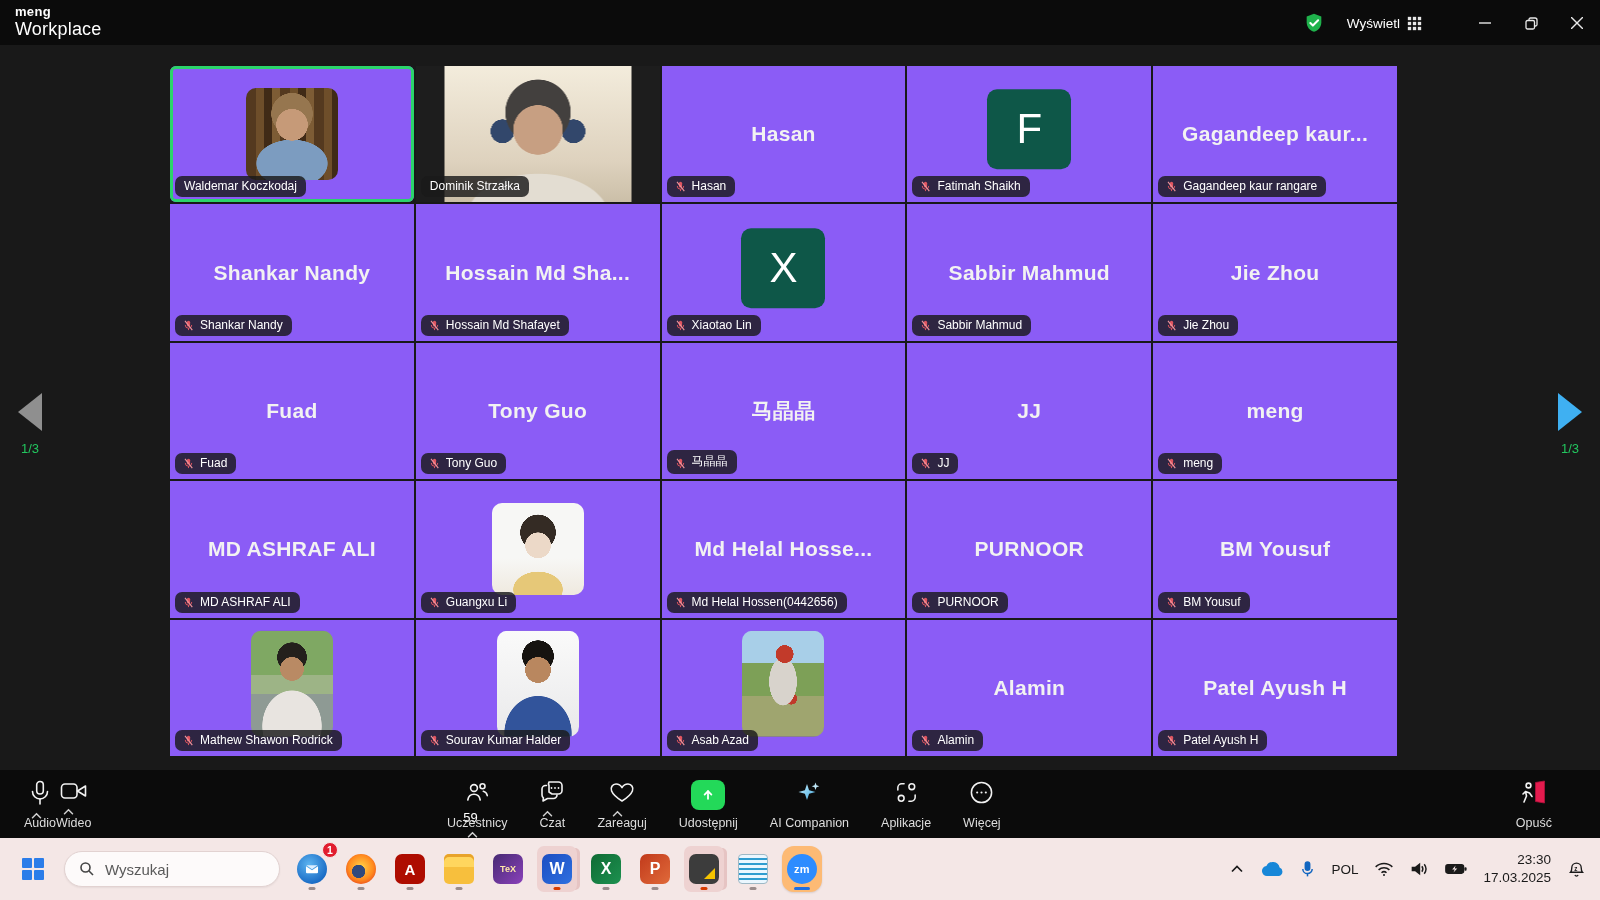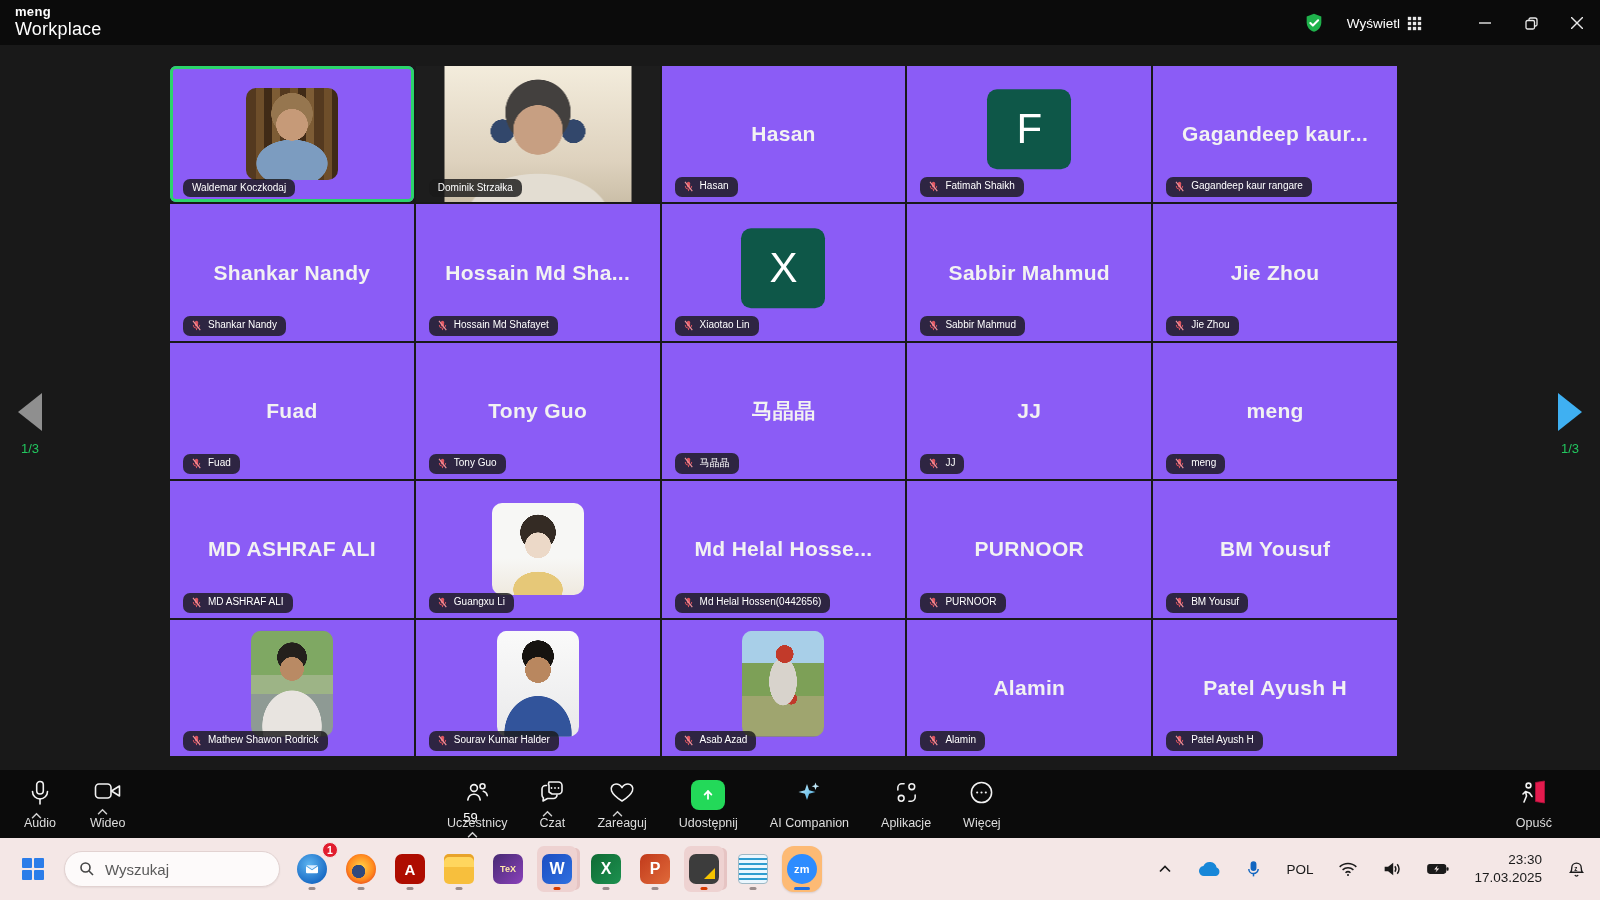--- a/index.html
+++ b/index.html
@@ -26,23 +26,23 @@
   .tile.selected { outline:3px solid #2bd46b; outline-offset:-3px; border-radius:6px; }
   .bigname { position:absolute; inset:0; display:flex; align-items:center; justify-content:center;
              color:#f2f2f2; font-weight:700; font-size:21px; letter-spacing:.3px; padding:0 10px; text-align:center; }
   .initial { position:absolute; left:50%; top:50%; transform:translate(-50%,-56%); width:84px; height:80px;
              background:#0e5748; border-radius:10px; display:flex; align-items:center; justify-content:center;
              color:#fff; font-size:42px; font-weight:400; }
   .avatar { position:absolute; left:50%; top:50%; transform:translate(-50%,-50%); width:92px; height:92px;
             border-radius:10px; background-color:#333; }
   .avatar.tall { width:82px; height:106px; transform:translate(-50%,-54%); }
   .videofill { position:absolute; left:50%; top:0; transform:translateX(-50%); width:187px; height:100%; }
-  .nlabel { position:absolute; left:13px; bottom:5px; max-width:92%; display:flex; align-items:flex-start; gap:5px;
+  .nlabel { position:absolute; left:5px; bottom:5px; max-width:92%; display:flex; align-items:flex-end; gap:5px;
             background:rgba(26,26,26,.82); border-radius:7px; padding:3px 9px 4px 7px;
-            color:#fff; font-size:10px; white-space:nowrap; }
+            color:#fff; font-size:12px; white-space:nowrap; }
   .nlabel.nomic { padding-left:9px; }
 
   
   .art-waldemar { background-color:#5a3d22; background-image:
       radial-gradient(circle 16px at 50% 40%, #c69a78 98%, transparent),
       radial-gradient(circle 21px at 50% 28%, #96764f 98%, transparent),
       radial-gradient(ellipse 36px 24px at 50% 82%, #7c9cc0 98%, transparent),
       repeating-linear-gradient(90deg,#54391f 0 10px,#6e4e2a 10px 18px,#402a16 18px 26px,#7d5c35 26px 34px); }
   .art-dominik { background-image:
       radial-gradient(circle 25px at 50% 47%, #c79f82 98%, transparent),
@@ -78,21 +78,21 @@
   .arrow-left { width:0; height:0; border-top:19px solid transparent; border-bottom:19px solid transparent; border-right:24px solid #8f8f8f; }
   .arrow-right { width:0; height:0; border-top:19px solid transparent; border-bottom:19px solid transparent; border-left:24px solid #3fb0f2; }
 
   
   .toolbar { position:absolute; left:0; top:770px; width:1600px; height:68px; background:#0b0b0b; z-index:5; }
   .titem { display:flex; flex-direction:column; align-items:center; justify-content:flex-start; gap:6px; cursor:default; }
   .trow { height:30px; display:flex; align-items:flex-start; gap:6px;flex-direction:column; }
   .tlabel { color:#dedede; font-size:12.5px; white-space:nowrap; }
   .tcount { color:#fff; font-size:13px; margin-left:-1px; }
   .chev { display:flex; align-items:flex-start; margin-left:3px; }
-  .group-left  { position:absolute; left:24px;  top:10px; display:flex; gap:34px; }
+  .group-left  { position:absolute; left:24px;  top:10px; display:flex; }
   .group-mid   { position:absolute; left:447px; top:10px; display:flex; gap:32px; }
   .group-right { position:absolute; right:48px; top:10px; }
   .sharebtn { width:34px; height:30px; background:#23d959; border-radius:8px; display:flex; align-items:center; justify-content:center; }
 
   
   .taskbar { position:absolute; left:0; top:838px; width:1600px; height:62px; background:#f4e7e6; z-index:6; }
   .startbtn { position:absolute; left:18px; top:16px; width:30px; height:30px; display:flex; align-items:center; justify-content:center; }
   .searchbox { position:absolute; left:64px; top:13px; width:216px; height:36px; background:#fdfafa; border:1px solid #e2d2d1;
                border-radius:18px; display:flex; align-items:center; gap:10px; padding:0 14px; box-shadow:0 1px 2px rgba(0,0,0,.06); }
   .searchbox input { border:none; outline:none; background:transparent; font-size:15px; color:#ef4444; width:150px; font-family:"Liberation Sans",sans-serif; }
@@ -117,21 +117,21 @@
   .i-tex { background:linear-gradient(135deg,#472a73,#8a41ba); font-size:9px; color:#ffe9a8; font-weight:700; }
   .i-word { background:linear-gradient(135deg,#1d4ec2,#2d6fe0); }
   .i-excel { background:linear-gradient(135deg,#0f6b34,#1d9150); }
   .i-ppt { background:linear-gradient(135deg,#c13a1b,#e06a3a); }
   .i-notesdark { background:#3c3c3c; overflow:hidden; }
   .i-notesdark .fold { position:absolute; right:4px; bottom:5px; width:0; height:0;
                        border-left:11px solid transparent; border-bottom:11px solid #f5c400; }
   .i-notepad { background:repeating-linear-gradient(180deg,#eaf7ff 0 3px,#2f9dd0 3px 5px); border:1px solid #9db9c6; border-radius:4px; }
   .i-zoom { background:#2d8cff; border-radius:50%; color:#fff; font-size:11px; font-weight:700; letter-spacing:.3px; }
 
-  .tray { position:absolute; right:0; top:0; height:62px; display:flex; align-items:center; gap:25px; padding-right:14px; }
+  .tray { position:absolute; right:0; top:0; height:62px; display:flex; align-items:center; gap:16px; padding-right:14px; }
   .tray .txt { font-size:13.5px; color:#1a1a1a; }
   .clock { text-align:right; font-size:13.5px; color:#1a1a1a; line-height:1.3; }
   .trayicon { display:flex; align-items:center; justify-content:center; }
 
   svg { display:block; }
 </style>
 </head>
 <body>
 
 <div class="titlebar">

